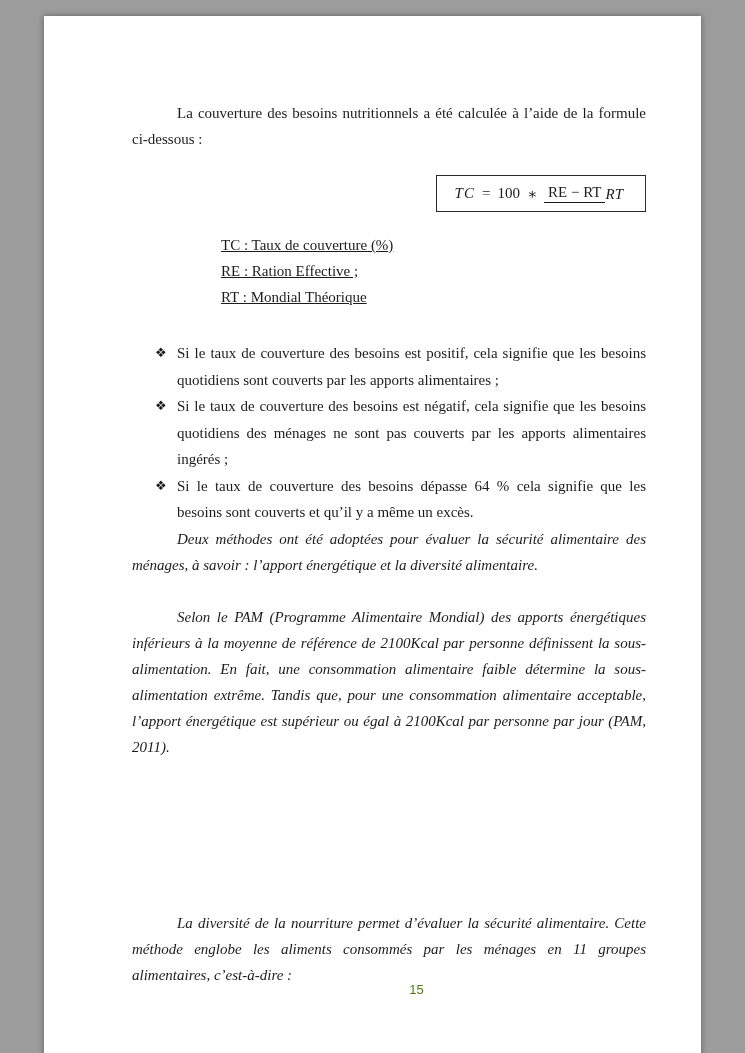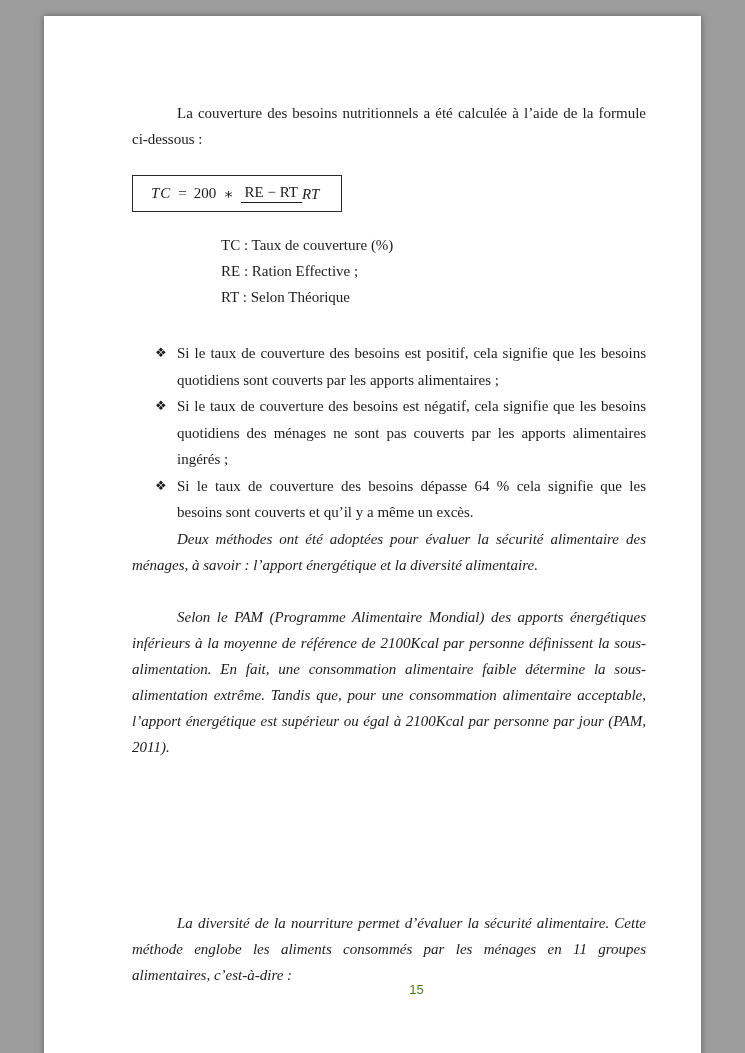--- a/index.html
+++ b/index.html
@@ -13,36 +13,36 @@
     font-family: "Liberation Serif", "DejaVu Serif", serif;
     color: #1c1c1c;
     font-size: 15px;
     line-height: 26px;
     overflow: hidden;
   }
   .content { padding: 84px 55px 0 88px; }
   p { margin: 0; }
   .intro { text-indent: 45px; text-align: justify; }
 
-  .formula-wrap { margin-top: 23px; display: flex; justify-content: flex-start; }
+  .formula-wrap { margin-top: 23px; display: flex; justify-content: flex-end; }
   .formula-box {
     border: 1px solid #2b2b2b;
     padding: 8px 22px 8px 18px;
     display: inline-flex;
     align-items: center;
     gap: 7px;
     line-height: normal;
     font-size: 15px;
   }
   .formula-lhs { font-style: italic; letter-spacing: 1px; }
   .frac { display: inline-flex; flex-direction: row; align-items: center; }
   .frac .num { padding: 0 4px 1px 4px; border-bottom: 1px solid #1c1c1c; }
   .frac .den { padding-top: 1px; font-style: italic; }
 
-  .definitions { margin: 20px 0 0 89px; }
+  .definitions { margin: 20px 0 0 89px; text-decoration: underline; }
 
   .bullet-list { margin-top: 30px; line-height: 26.5px; }
   .bullet-item { position: relative; padding-left: 45px; text-align: justify; }
   .bullet-icon {
     position: absolute; left: 23px; top: 0;
     font-size: 13px; font-family: "DejaVu Sans", sans-serif;
   }
 
   .section-heading { margin: 48px 0 0 89px; font-weight: bold; }
   .para { text-indent: 45px; text-align: justify; font-style: italic; }
@@ -62,33 +62,33 @@
 
 <div class="page">
   <div class="content">
 
     <p class="intro">La couverture des besoins nutritionnels a été calculée à l’aide de la formule ci-dessous :</p>
 
     <div class="formula-wrap">
       <div class="formula-box">
         <span class="formula-lhs">TC</span>
         <span>=</span>
-        <span>200</span>
+        <span>100</span>
         <span>∗</span>
         <span class="frac">
           <span class="num">RE − RT</span>
           <span class="den">RT</span>
         </span>
       </div>
     </div>
 
     <div class="definitions">
       <p>TC : Taux de couverture (%)</p>
       <p>RE : Ration Effective ;</p>
-      <p>RT : Selon Théorique</p>
+      <p>RT : Mondial Théorique</p>
     </div>
 
     <div class="bullet-list">
       <div class="bullet-item">
         <span class="bullet-icon">❖</span>
         <span>Si le taux de couverture des besoins est positif, cela signifie que les besoins quotidiens sont couverts par les apports alimentaires ;</span>
       </div>
       <div class="bullet-item">
         <span class="bullet-icon">❖</span>
         <span>Si le taux de couverture des besoins est négatif, cela signifie que les besoins quotidiens des ménages ne sont pas couverts par les apports alimentaires ingérés ;</span>

